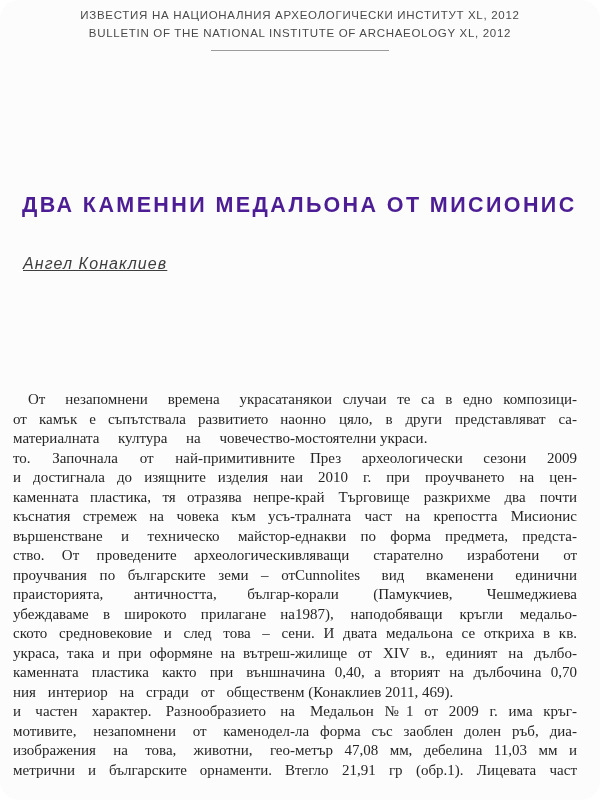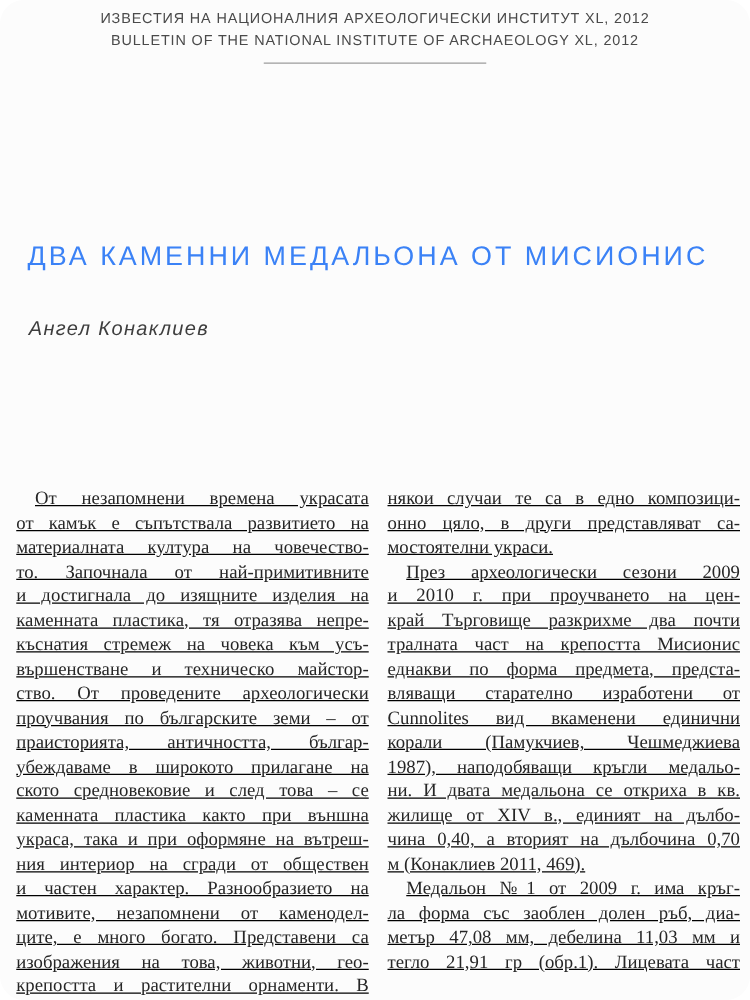--- a/index.html
+++ b/index.html
@@ -36,41 +36,40 @@
     font-style: italic;
     letter-spacing: 1.7px;
     color: #4a4a4a;
   }
   .article-title {
     position: absolute;
     left: 22px;
     top: 193px;
     margin: 0;
     font-size: 21.5px;
-    font-weight: 400;
+    font-weight: 700;
     letter-spacing: 2.4px;
-    color: #3b82f6;
+    color: #4c1d95;
     white-space: nowrap;
   }
   .article-author {
     position: absolute;
     left: 23px;
     top: 255px;
     font-size: 16px;
     font-style: italic;
     letter-spacing: 1.1px;
     color: #3e3e3e;
+    text-decoration: underline;
   }
   .columns {
     position: absolute;
     top: 390px;
     left: 13px;
     display: flex;
-    gap: 15px;
-    text-decoration: underline;
   }
   .column { width: 282px; }
   .bline {
     font-family: "Liberation Serif", serif;
     font-size: 15px;
     line-height: 19.5px;
     color: #262626;
     text-align: justify;
     text-align-last: justify;
   }
@@ -100,28 +99,27 @@
         <div class="bline">то. Започнала от най-примитивните</div>
         <div class="bline">и достигнала до изящните изделия на</div>
         <div class="bline">каменната пластика, тя отразява непре-</div>
         <div class="bline">къснатия стремеж на човека към усъ-</div>
         <div class="bline">вършенстване и техническо майстор-</div>
         <div class="bline">ство. От проведените археологически</div>
         <div class="bline">проучвания по българските земи – от</div>
         <div class="bline">праисторията, античността, българ-</div>
         <div class="bline">убеждаваме в широкото прилагане на</div>
         <div class="bline">ското средновековие и след това – се</div>
+        <div class="bline">украса, така и при оформяне на вътреш-</div>
         <div class="bline">каменната пластика както при външна</div>
-        <div class="bline">украса, така и при оформяне на вътреш-</div>
         <div class="bline">ния интериор на сгради от обществен</div>
         <div class="bline">и частен характер. Разнообразието на</div>
         <div class="bline">мотивите, незапомнени от каменодел-</div>
-        <div class="bline">ците, е много богато. Представени са</div>
         <div class="bline">изображения на това, животни, гео-</div>
-        <div class="bline">крепостта и растителни орнаменти. В</div>
+        <div class="bline">метрични и българските орнаменти. В</div>
       </div>
     <div class="column">
         <div class="bline">някои случаи те са в едно композици-</div>
         <div class="bline">онно цяло, в други представляват са-</div>
         <div class="bline para-end">мостоятелни украси.</div>
         <div class="bline indent">През археологически сезони 2009</div>
         <div class="bline">и 2010 г. при проучването на цен-</div>
         <div class="bline">край Търговище разкрихме два почти</div>
         <div class="bline">тралната част на крепостта Мисионис</div>
         <div class="bline">еднакви по форма предмета, предста-</div>

